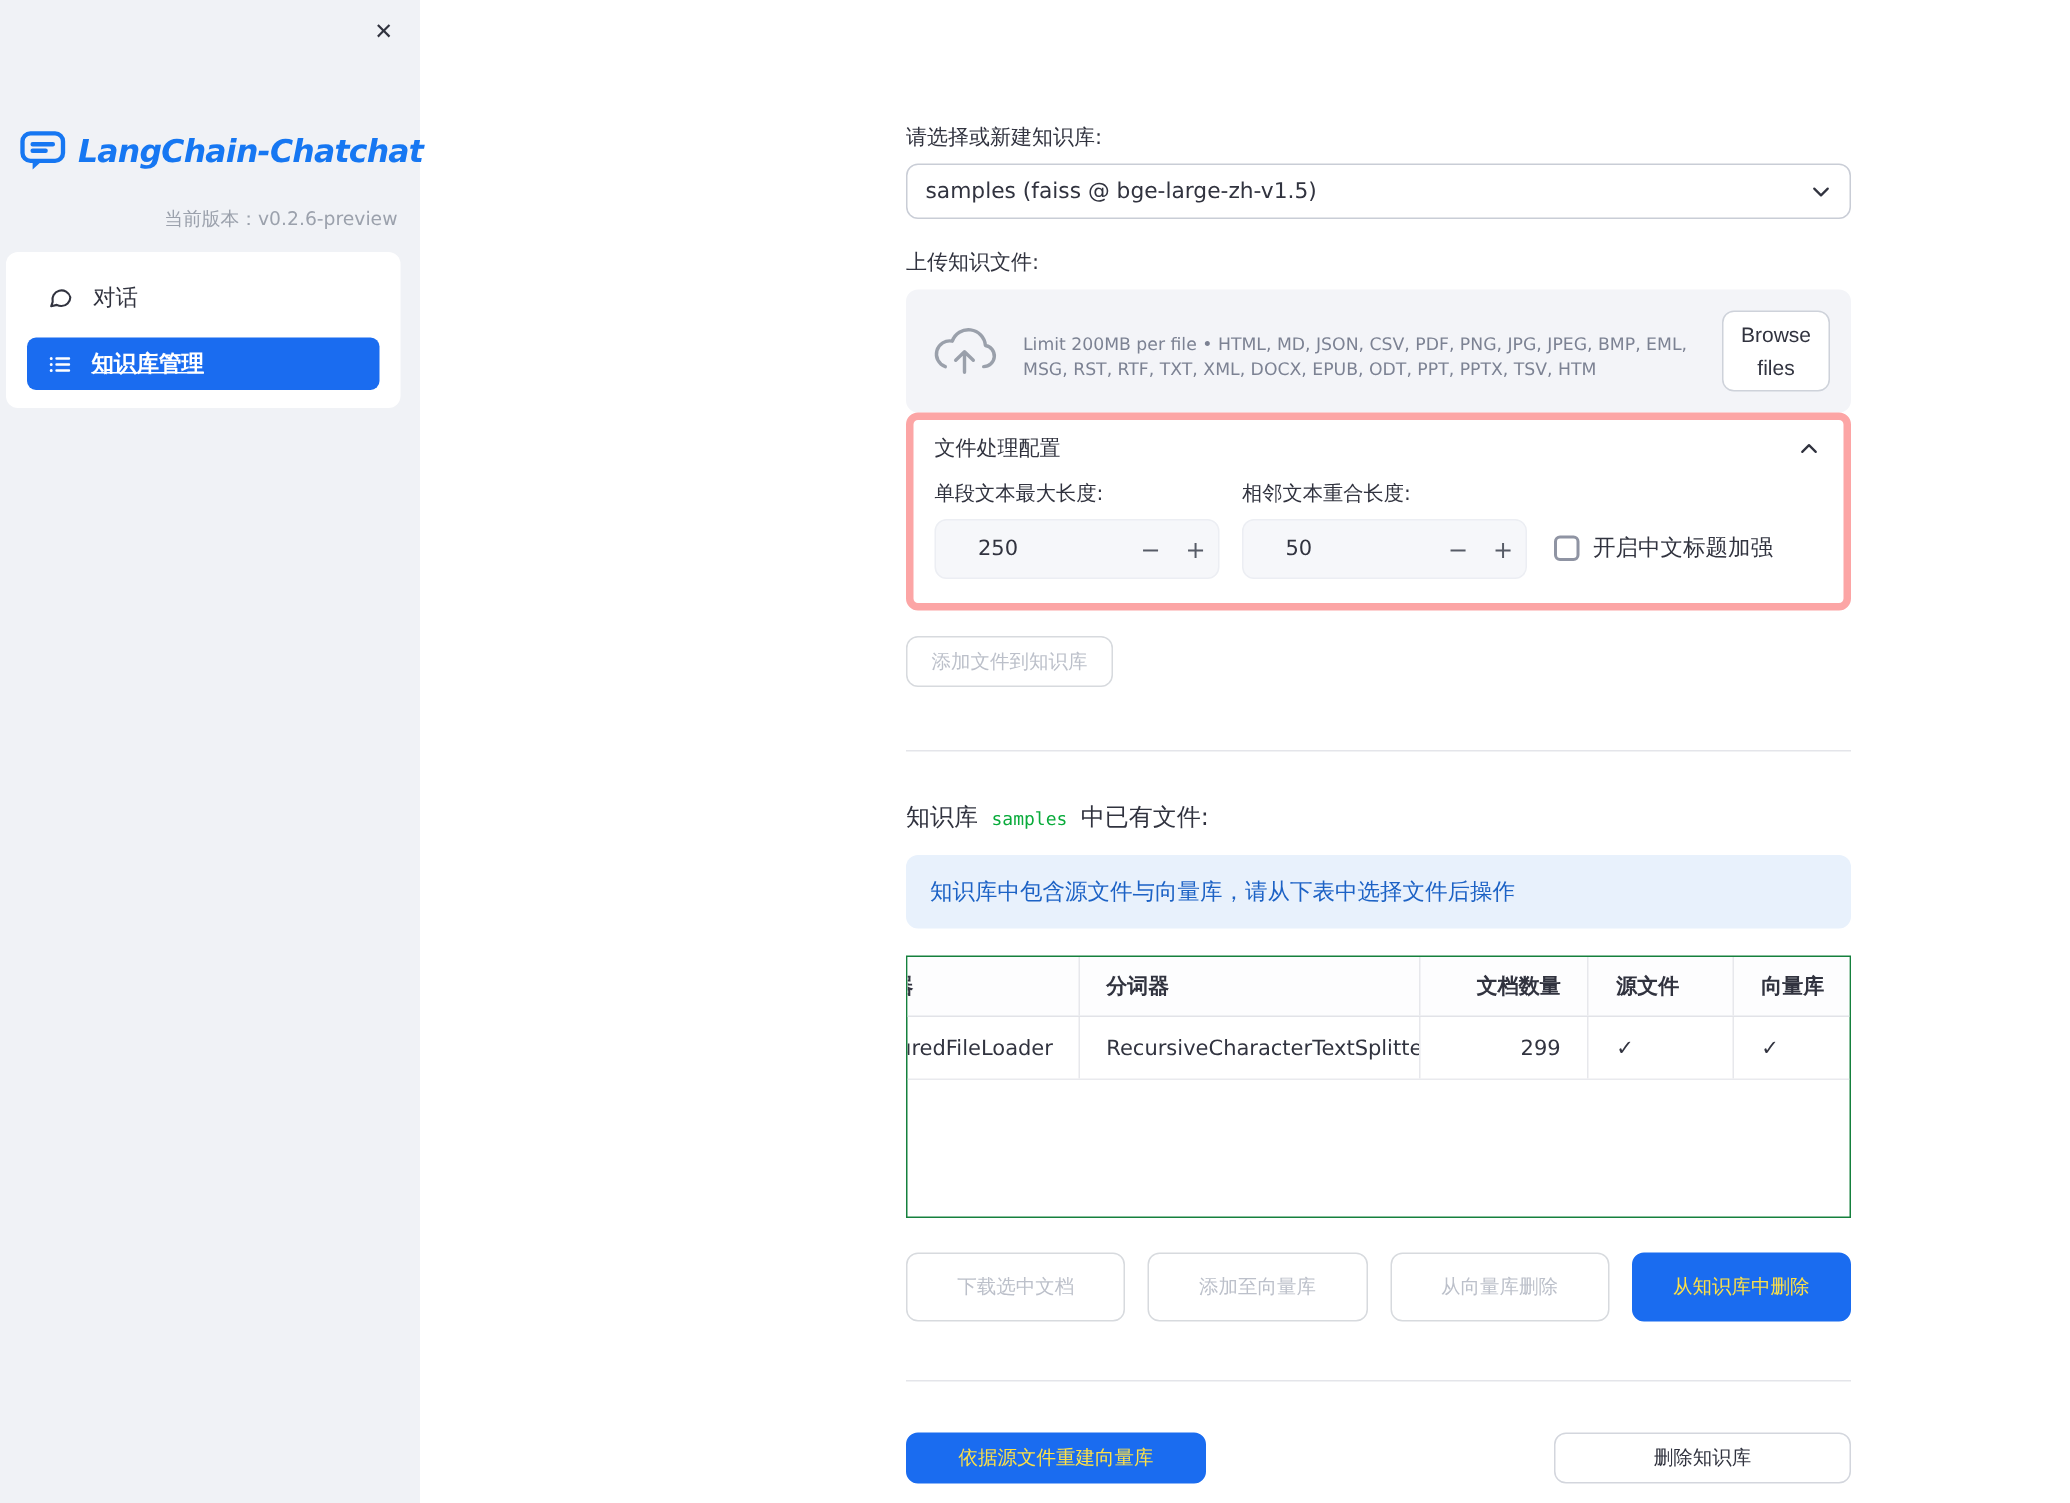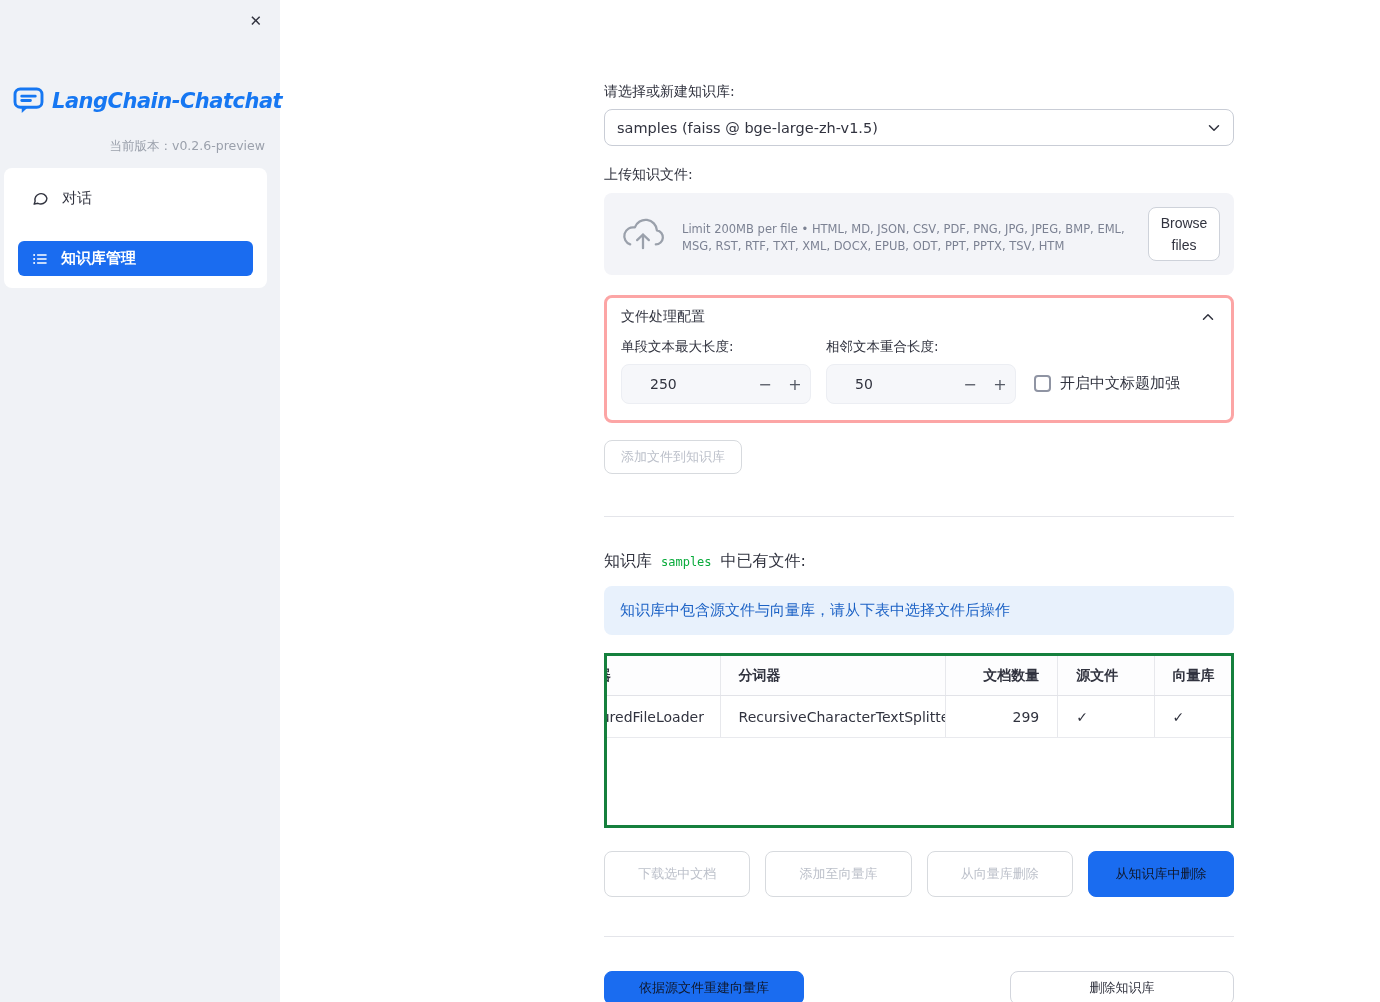--- a/index.html
+++ b/index.html
@@ -35,21 +35,21 @@
   }
   .menu-card {
     position: absolute; top: 168px; left: 4px; right: 13px;
     background: #ffffff; border-radius: 8px; padding: 12px 14px;
   }
   .menu-item {
     display: flex; align-items: center; gap: 13px;
     height: 37px; padding: 0 14px; border-radius: 6px;
     font-size: 15px; color: #31333f; cursor: pointer;
   }
-  .menu-item + .menu-item { margin-top: 24px; }
+  .menu-item + .menu-item { margin-top: 8px; text-decoration: underline; }
   .menu-item.active {
     background: var(--primary, #1a6cf0); color: #ffffff; font-weight: bold;
     height: 35px;
   }
 
   
   .main { position: absolute; left: 604px; top: 0; width: 630px; }
 
   .field-label { font-size: 14px; color: #31333f; }
   .kb-select-label { margin-top: 83px; }
@@ -74,21 +74,21 @@
   .dz-sub { font-size: 11.5px; color: #7c8293; margin-top: 7px; line-height: 1.4; max-width: 478px; }
   .browse-btn {
     width: 72px; min-height: 52px; background: #fff;
     border: 1px solid #ced2da; border-radius: 8px;
     font-size: 14px; color: #31333f; cursor: pointer;
     display: flex; align-items: center; justify-content: center; text-align: center;
     line-height: 1.6; padding: 4px 6px;
   }
 
   .expander {
-    margin-top: 20px; border: 3px solid #fca5a5; border-radius: 8px; width: 100%;
+    border: 5px solid #fca5a5; border-radius: 8px; width: 100%;
   }
   .exp-header {
     height: 38px; display: flex; align-items: center; justify-content: space-between;
     padding: 0 14px; font-size: 14px; cursor: pointer;
   }
   .exp-body { padding: 2px 14px 16px 14px; }
   .config-row { display: flex; align-items: flex-start; }
   .num-group { width: 190px; }
   .num-group + .num-group { margin-left: 15px; }
   .num-label { font-size: 13.5px; color: #31333f; margin-bottom: 8px; white-space: nowrap; }
@@ -107,40 +107,40 @@
   }
   .chk-label { font-size: 15px; color: #31333f; }
 
   .btn {
     display: inline-flex; align-items: center; justify-content: center;
     border-radius: 8px; font-size: 13px; cursor: pointer;
     font-family: inherit; white-space: nowrap;
   }
   .btn-secondary { background: #fff; border: 1px solid #d3d6dd; color: #31333f; }
   .btn-disabled  { background: #fff; border: 1px solid #d7dade; color: #bcc0ca; cursor: default; }
-  .btn-primary   { background: var(--primary, #1a6cf0); border: 1px solid var(--primary, #1a6cf0); color: #0f172a; }
+  .btn-primary   { background: var(--primary, #1a6cf0); border: 1px solid var(--primary, #1a6cf0); color: #fde047; }
 
   .add-files-btn { margin-top: 17px; height: 34px; padding: 0 16px; }
 
   .hr { border: none; border-top: 1px solid #e4e5ea; margin-top: 42px; }
 
   .existing-line { margin-top: 34px; font-size: 16px; display: flex; align-items: baseline; gap: 9px; }
   .code {
     font-family: "DejaVu Sans Mono", "Liberation Mono", monospace;
     font-size: 12px; color: var(--code, #09ab3b);
   }
 
   .info-banner {
     margin-top: 14px; background: var(--info_bg, #e8f1fc); color: var(--info_text, #1c62c5);
     border-radius: 8px; padding: 15px 16px; font-size: 15px;
   }
 
   .dataframe {
     margin-top: 18px; width: 100%; height: 175px;
-    border: 3px solid #15803d; background: #fff; overflow: hidden;
+    border: 1px solid #15803d; background: #fff; overflow: hidden;
   }
   .df-header { display: flex; height: 40px; border-bottom: 1px solid #e2e3e8; background: #fdfdfe; }
   .df-row    { display: flex; height: 42px; border-bottom: 1px solid #e9eaee; }
   .df-cell {
     display: flex; align-items: center; padding: 0 18px;
     font-size: 14px; overflow: hidden; white-space: nowrap;
   }
   .df-header .df-cell { font-weight: 600; }
   .c0 { width: 115px; padding: 0; border-right: 1px solid #e7e8ec; }
   .c1 { width: 228px; border-right: 1px solid #e7e8ec; }
@@ -149,21 +149,21 @@
   .c4 { width: 77px; }
   .clip-left { display: inline-block; white-space: nowrap; margin-left: -66px; }
 
   .actions-row { margin-top: 23px; display: flex; gap: 15px; }
   .actions-row .btn { flex: 1; height: 46px; }
 
   .hr2 { border: none; border-top: 1px solid #e4e5ea; margin-top: 39px; }
 
   .bottom-row { margin-top: 34px; display: flex; justify-content: space-between; }
   .rebuild-btn { width: 200px; height: 34px; }
-  .delete-kb-btn { width: 224px; height: 34px; }
+  .delete-kb-btn { width: 198px; height: 34px; }
 
   svg { display: block; }
 </style>
 </head>
 <body>
 
 <aside class="sidebar">
   <div class="close-btn">✕</div>
 
   <div class="logo-row">

